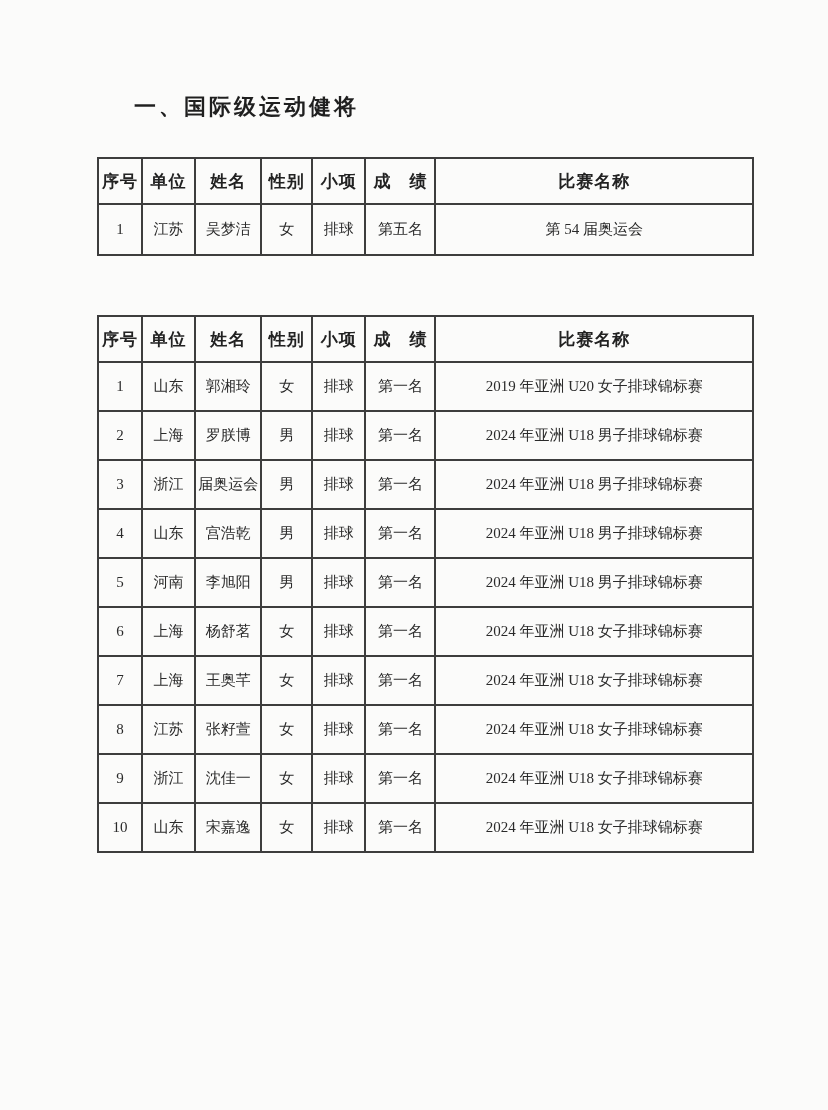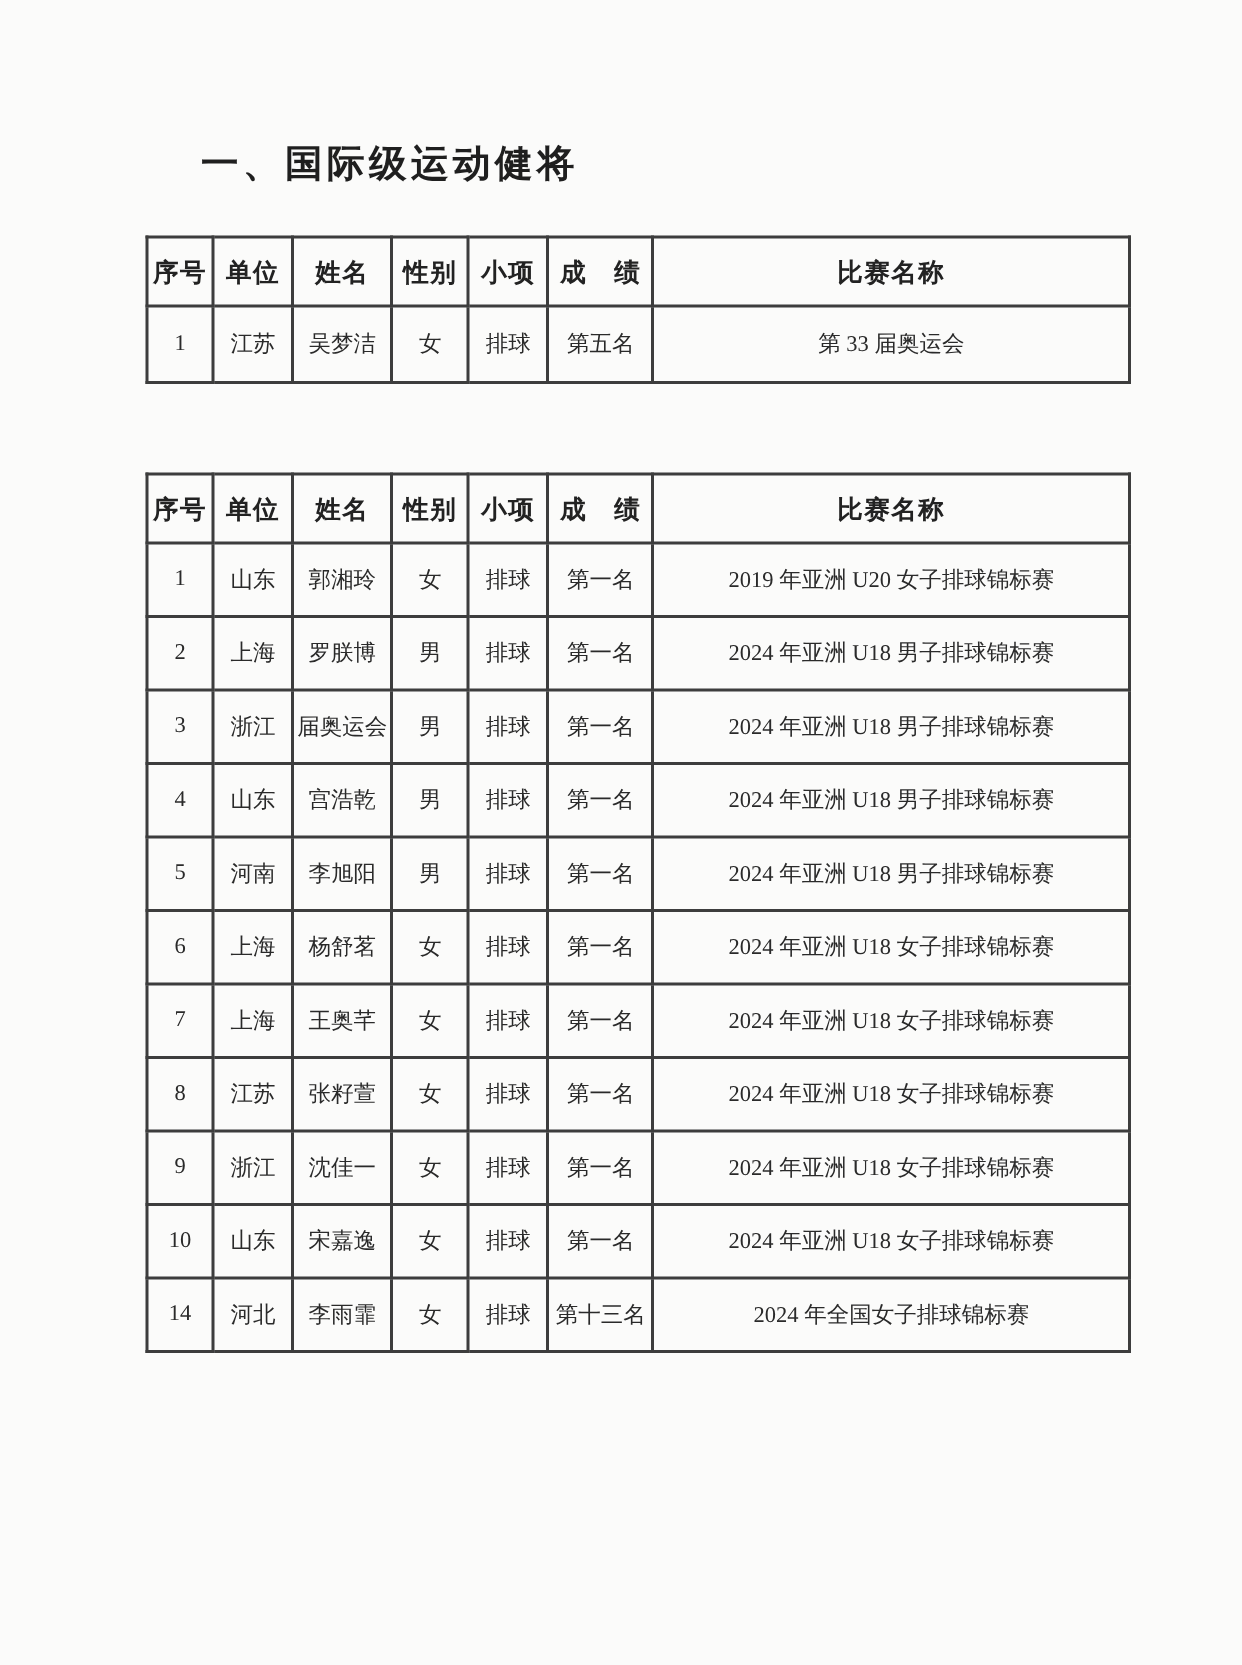--- a/index.html
+++ b/index.html
@@ -13,21 +13,21 @@
     height: 1110px;
     background: #fbfbfa;
     overflow: hidden;
     font-family: "Liberation Sans", sans-serif;
   }
   .sec-title {
     position: absolute;
     margin: 0;
     font-family: "Liberation Sans", sans-serif;
     font-weight: 700;
-    font-size: 25px;
+    font-size: 22px;
     letter-spacing: 3px;
     color: #1f1f1f;
   }
   #title-1 { left: 134px; top: 92px; }
   #title-2 { left: 134px; top: 278px; }
 
   table.roster {
     position: absolute;
     left: 97px;
     width: 657px;
@@ -98,21 +98,21 @@
         </tr>
       </thead>
     <tbody>
         <tr>
           <td>1</td>
           <td>江苏</td>
           <td>吴梦洁</td>
           <td>女</td>
           <td>排球</td>
           <td>第五名</td>
-          <td>第 33 届奥运会</td>
+          <td>第 54 届奥运会</td>
         </tr>
       </tbody>
   </table>
 
 
   <table class="roster" id="table-2">
     <colgroup>
       <col class="c0">
         <col class="c1">
         <col class="c2">
@@ -216,25 +216,16 @@
         </tr>
         <tr>
           <td>10</td>
           <td>山东</td>
           <td>宋嘉逸</td>
           <td>女</td>
           <td>排球</td>
           <td>第一名</td>
           <td>2024 年亚洲 U18 女子排球锦标赛</td>
         </tr>
-        <tr>
-          <td>14</td>
-          <td>河北</td>
-          <td>李雨霏</td>
-          <td>女</td>
-          <td>排球</td>
-          <td>第十三名</td>
-          <td>2024 年全国女子排球锦标赛</td>
-        </tr>
       </tbody>
   </table>
 
 </div>
 
 </body></html>

